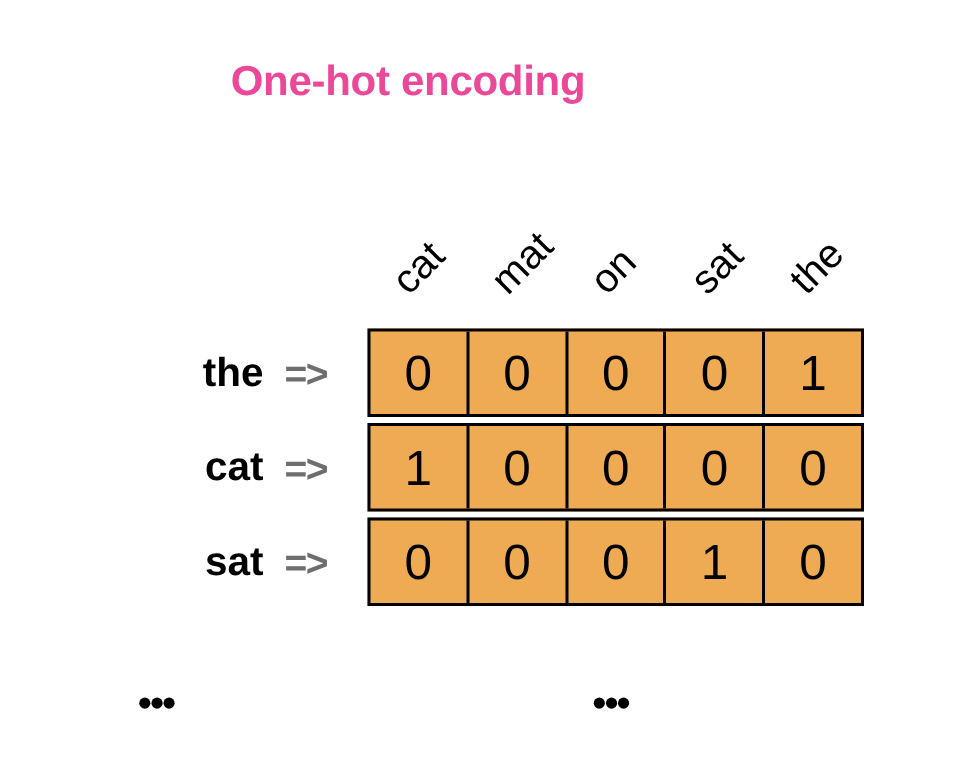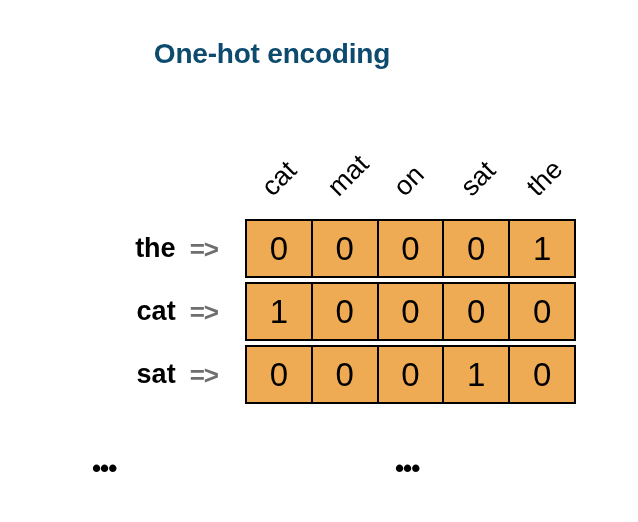--- a/index.html
+++ b/index.html
@@ -19,21 +19,21 @@
   
   #title {
     position: absolute;
     top: 38px;
     left: 0;
     width: 544px;
     text-align: center;
     font-size: 28px;
     font-weight: bold;
     letter-spacing: -0.2px;
-    color: #0c4a6e;
+    color: #ec4899;
     white-space: nowrap;
   }
 
   
   #col-headers {
     position: absolute;
     left: 245px;
     top: 205px;
     width: 331px;
     height: 0;

